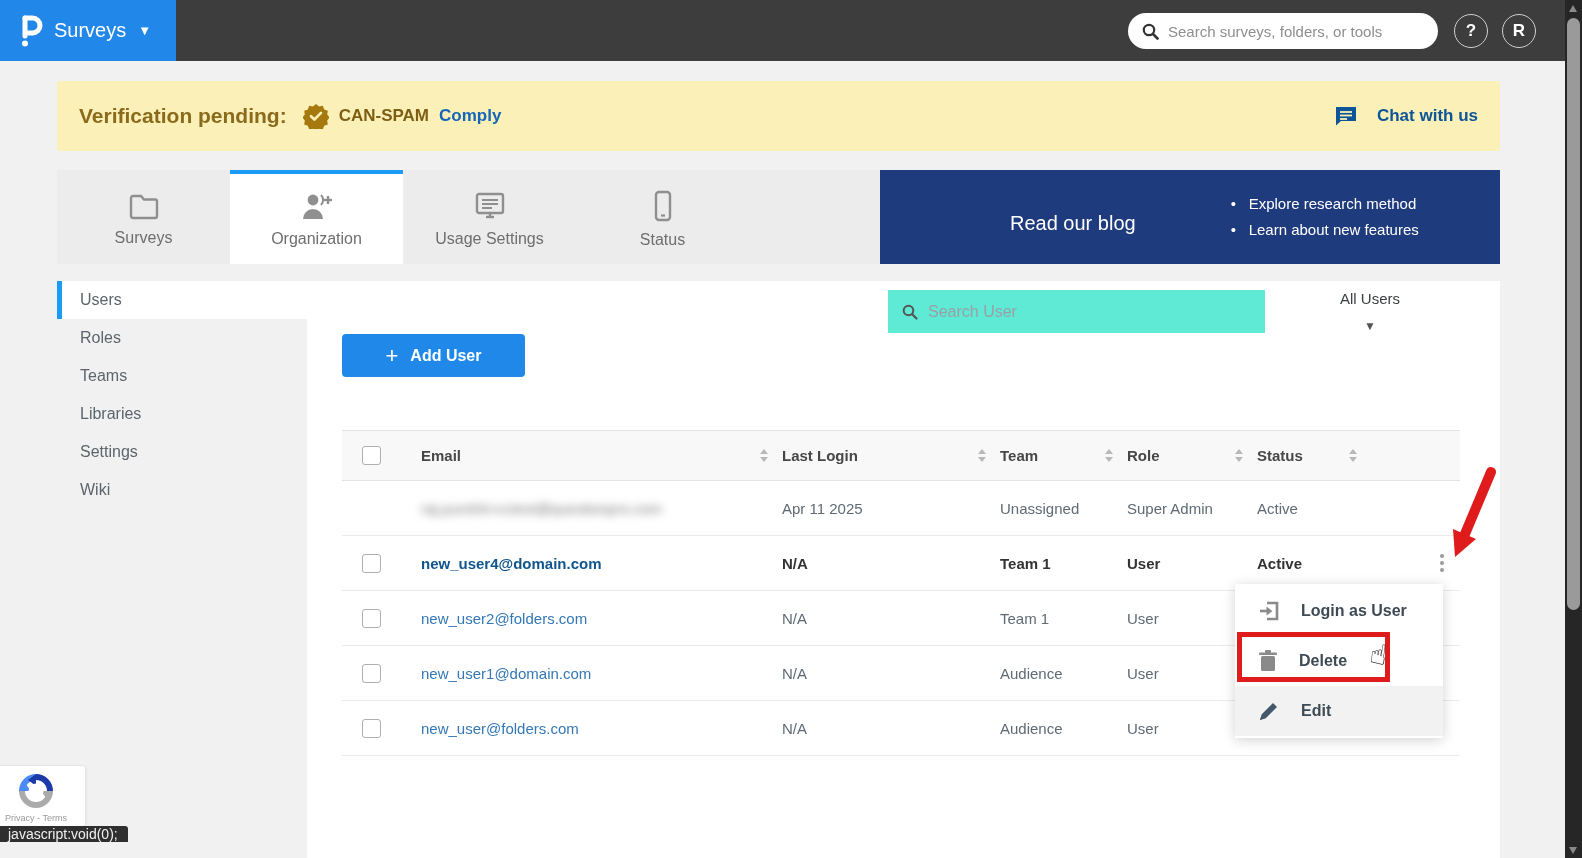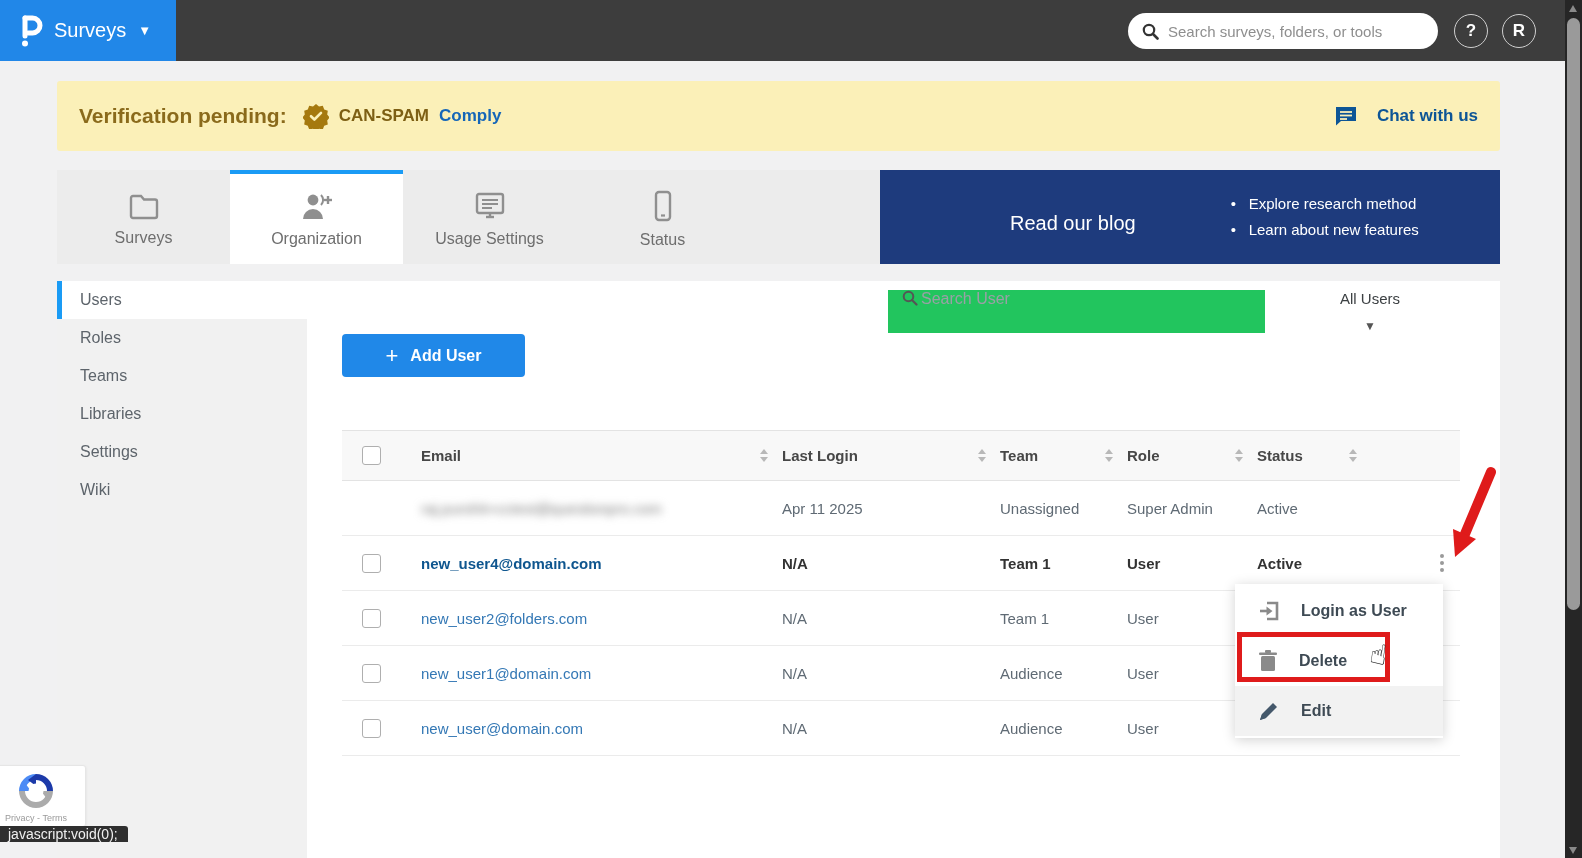--- a/index.html
+++ b/index.html
@@ -42,21 +42,21 @@
   .blog-panel li { color:#fff; font-size:15px; line-height:26px; position:relative; padding-left:18px; }
   .blog-panel li::before { content:"•"; position:absolute; left:0; color:#fff; }
 
   
   .content { position:absolute; left:57px; top:281px; width:1443px; height:577px; background:#fff; }
   .sidebar { position:absolute; left:0; top:0; width:250px; height:577px; background:#f1f1f1; }
   .sidebar-item { height:38px; display:flex; align-items:center; padding-left:18px; font-size:16px; color:#5d646b; cursor:pointer; border-left:5px solid transparent; }
   .sidebar-item.active { background:#fff; border-left:5px solid #1a9bf5; }
 
   
-  .user-search { position:absolute; left:831px; top:9px; width:377px; height:43px; background:#22c55e; display:flex; align-items:flex-start; padding:0 14px; gap:3px; }
+  .user-search { position:absolute; left:831px; top:9px; width:377px; height:43px; background:#5eead4; display:flex; align-items:center; padding:0 14px; gap:10px; }
   .user-search input { border:none; outline:none; background:transparent; flex:1; font-size:16px; color:#333; font-family:inherit; }
   .user-search input::placeholder { color:#9aa0a6; }
   .filter-dd { position:absolute; left:1226px; top:9px; width:174px; height:43px; display:flex; align-items:center; justify-content:space-between; padding:0 10px; font-size:15px; color:#3c4043; cursor:pointer;flex-direction:column; }
   .filter-dd .caret { color:#555; font-size:12px; }
   .add-user-btn { position:absolute; left:285px; top:53px; width:183px; height:43px; background:#2088e8; border:none; border-radius:4px; color:#fff; font-size:16px; font-weight:700; display:flex; align-items:center; justify-content:center; gap:12px; cursor:pointer; font-family:inherit; }
   .add-user-btn .plus { font-size:22px; font-weight:400; line-height:1; }
 
   
   .table { position:absolute; left:285px; top:149px; width:1118px; }
   .trow { display:grid; grid-template-columns:79px 361px 218px 127px 130px 128px 1fr; align-items:center; }
@@ -371,21 +371,21 @@
           <div class="cell">
             <span></span>
           </div>
           <div class="cell"></div>
         </div>
         <div class="trow tbody-row">
           <div class="cell cb-cell">
             <span class="checkbox"></span>
           </div>
           <div class="cell">
-            <a class="email-link">new_user@domain.com</a>
+            <a class="email-link">new_user@folders.com</a>
           </div>
           <div class="cell">
             <span>N/A</span>
           </div>
           <div class="cell">
             <span>Audience</span>
           </div>
           <div class="cell">
             <span>User</span>
           </div>

